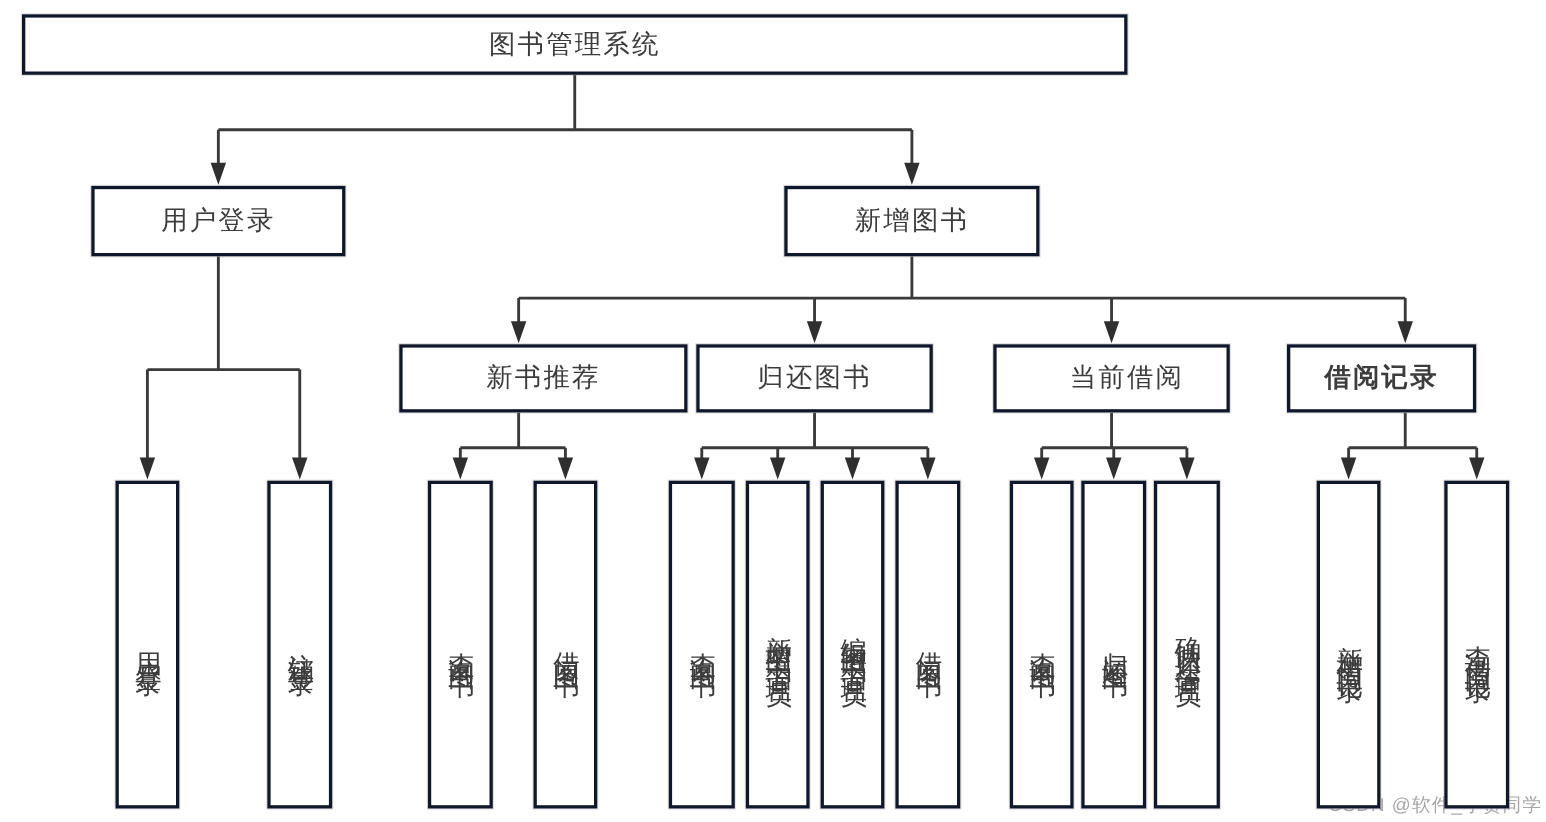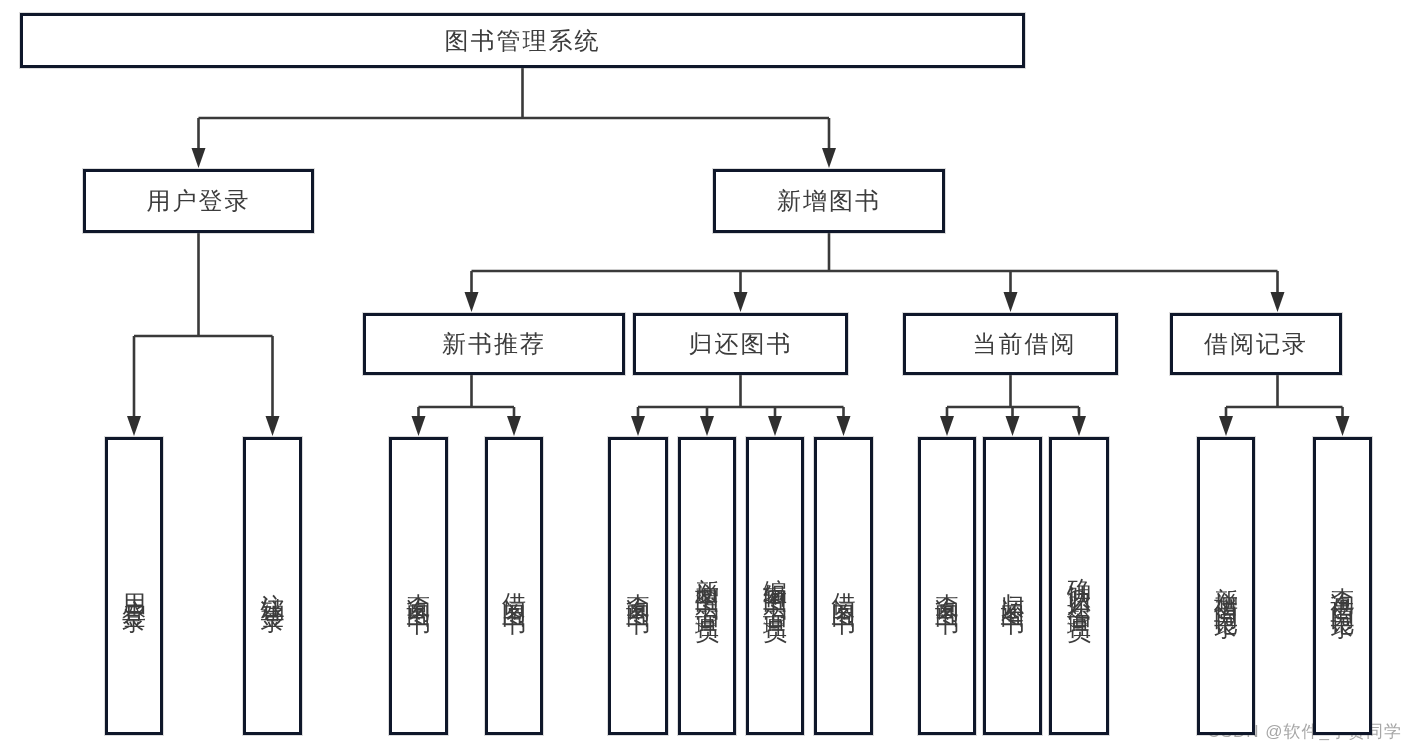--- a/index.html
+++ b/index.html
@@ -74,21 +74,21 @@
   </div>
     <div class="node horizontal" style="left: 363px; top: 313px; width: 262px; height: 62px;">
     <span class="node-label">新书推荐</span>
   </div>
     <div class="node horizontal" style="left: 633px; top: 313px; width: 215px; height: 62px;">
     <span class="node-label">归还图书</span>
   </div>
     <div class="node horizontal" style="left: 903px; top: 313px; width: 215px; height: 62px; padding-left: 28px;">
     <span class="node-label">当前借阅</span>
   </div>
-    <div class="node horizontal" style="left: 1170px; top: 313px; width: 172px; height: 62px;">
+    <div class="node horizontal" style="left: 1170px; top: 313px; width: 172px; height: 62px; font-weight: bold;">
     <span class="node-label">借阅记录</span>
   </div>
     <div class="node vertical" style="left: 105px; top: 437px; width: 58px; height: 298px;">
     <span class="node-label">用户登录</span>
   </div>
     <div class="node vertical" style="left: 243px; top: 437px; width: 59px; height: 298px;">
     <span class="node-label">注销登录</span>
   </div>
     <div class="node vertical" style="left: 389px; top: 437px; width: 59px; height: 298px;">
     <span class="node-label">查询图书</span>

